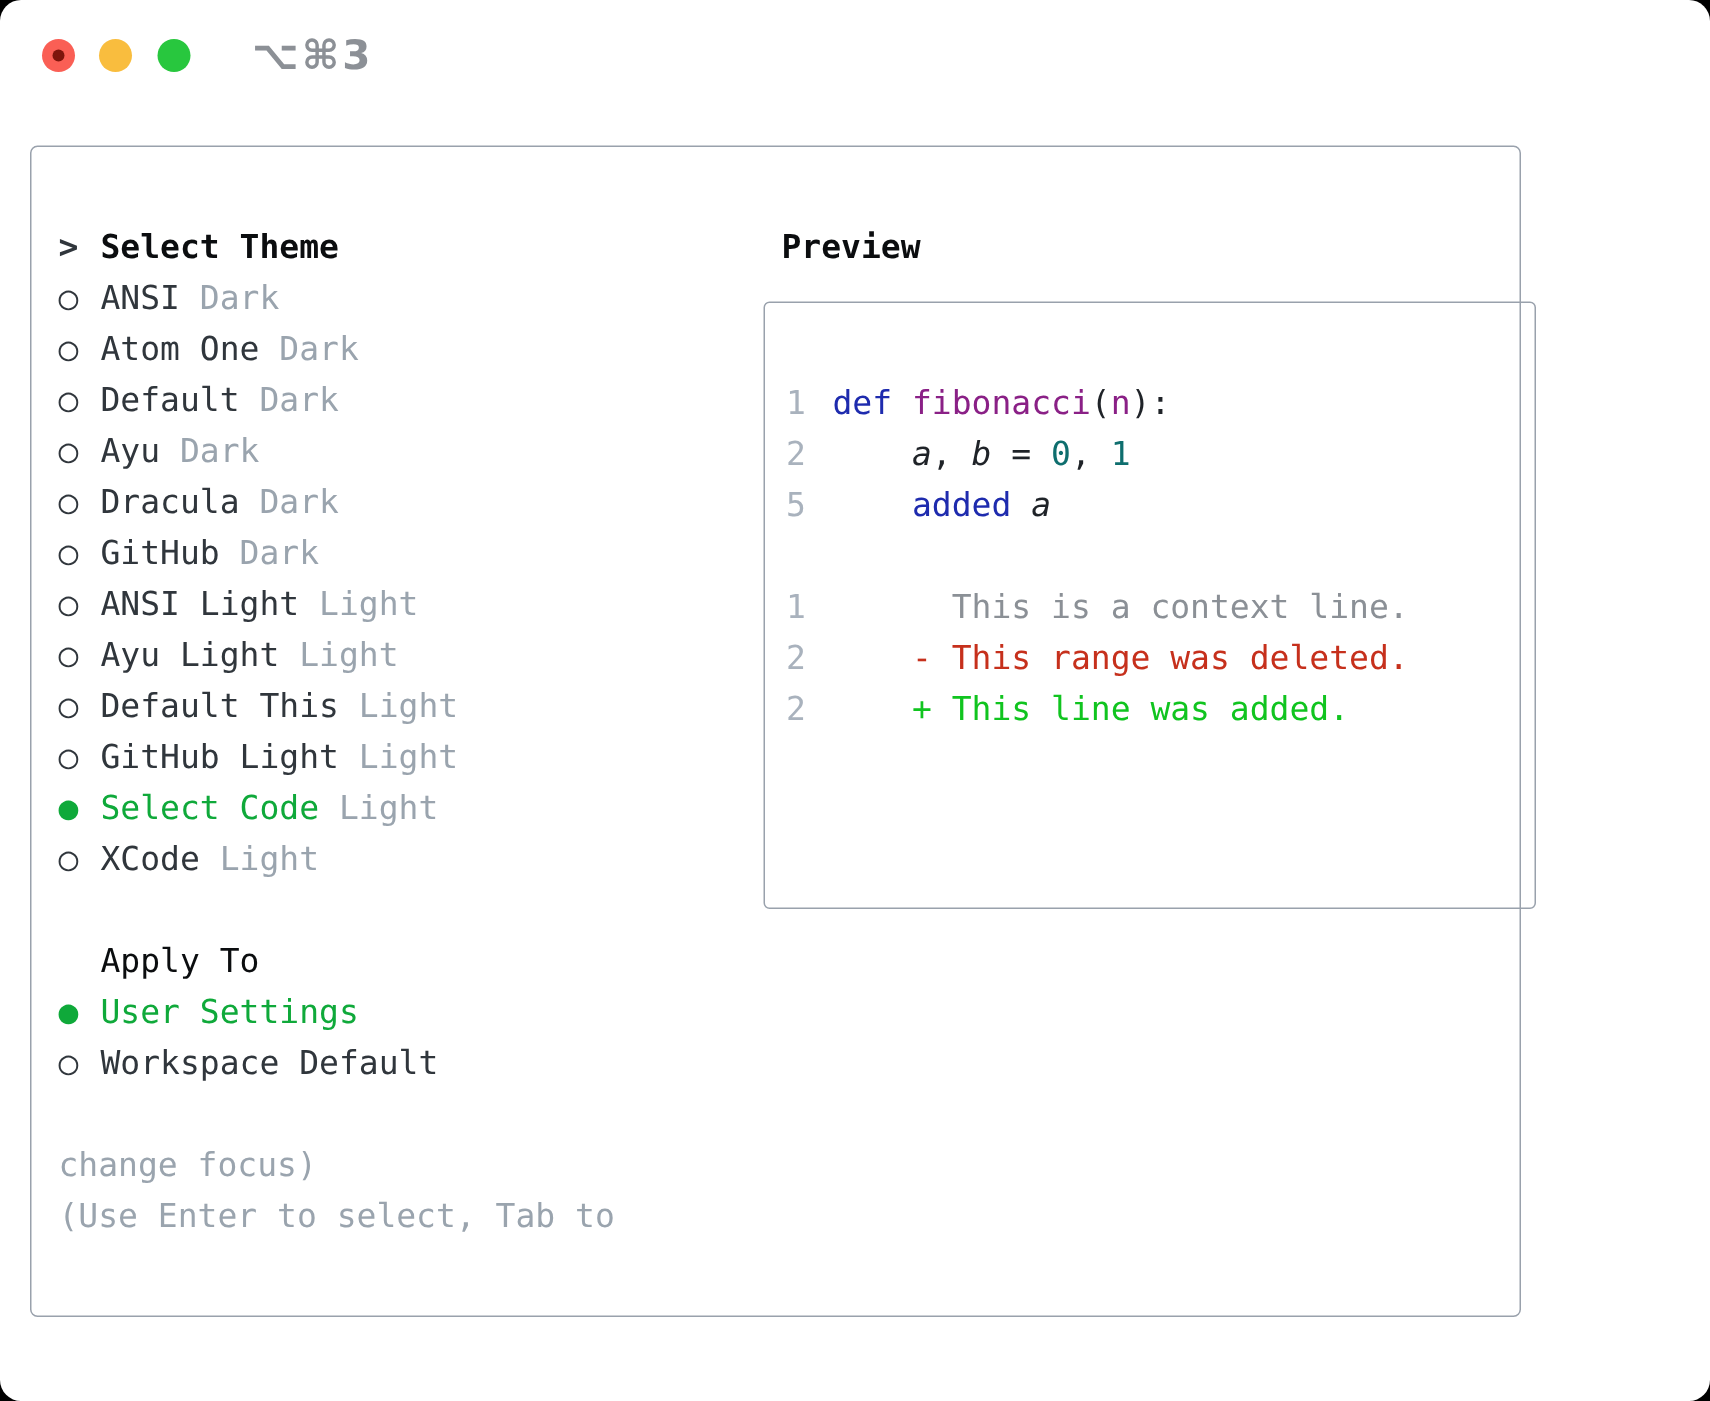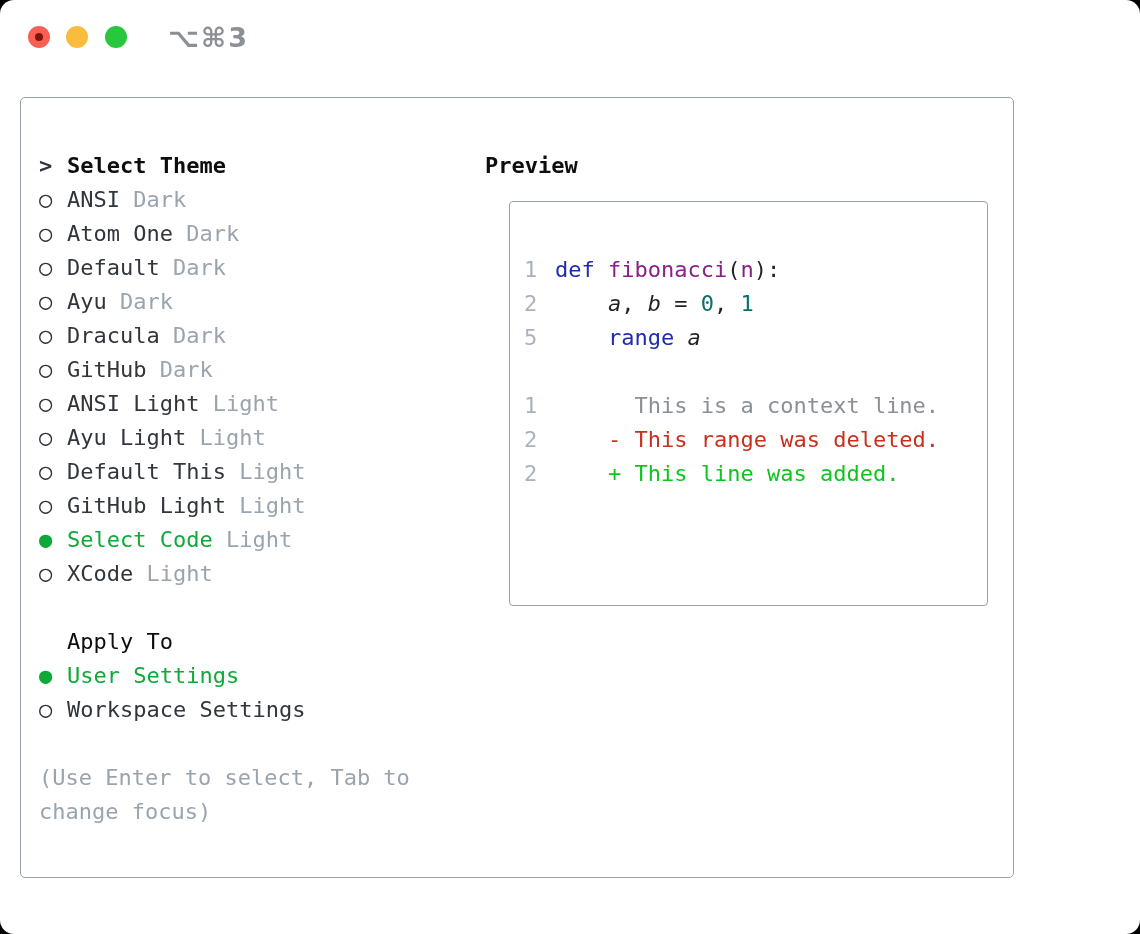--- a/index.html
+++ b/index.html
@@ -36,24 +36,24 @@
   .row{height:34px;line-height:34px;font-size:22px;white-space:pre;}
   .left-col{position:absolute;left:18px;top:51px;}
   .hdr{font-weight:bold;color:var(--heading);}
   .bullet{display:inline-block;width:28px;color:var(--text);}
   .opt .lbl{color:var(--text);}
   .opt .meta{color:var(--meta);}
   .opt.sel .bullet,.opt.sel .lbl{color:var(--green);}
   .apply-hdr{margin-top:34px;padding-left:28px;color:var(--heading);}
   .help{margin-top:34px;color:var(--help);}
   
-  .preview-hdr{position:absolute;left:464px;top:51px;}
+  .preview-hdr{position:absolute;left:500px;top:51px;}
   .preview-box{
     position:absolute;left:488px;top:103px;width:477px;height:403px;
-    border:1.5px solid var(--border);border-radius:4px;
+    border:1.5px solid var(--border);border-radius:4px;padding-left:36px;
   }
   .code{position:absolute;left:14px;top:51px;}
   .lnum{display:inline-block;width:31px;color:var(--lnum);}
   .tk-kwd{color:var(--kwd);}
   .tk-typ{color:var(--typ);}
   .tk-lit{color:var(--lit);}
   .tk-pln{color:var(--pln);}
   .tk-var{color:var(--pln);font-style:italic;}
   .tk-ctx{color:var(--ctx);text-align:right;}
   .tk-del{color:var(--del);}
@@ -86,36 +86,36 @@
           <div class="row opt"><span class="bullet">○</span><span class="lbl">Ayu Light</span><span class="meta"> Light</span></div>
           <div class="row opt"><span class="bullet">○</span><span class="lbl">Default This</span><span class="meta"> Light</span></div>
           <div class="row opt"><span class="bullet">○</span><span class="lbl">GitHub Light</span><span class="meta"> Light</span></div>
           <div class="row opt sel"><span class="bullet">●</span><span class="lbl">Select Code</span><span class="meta"> Light</span></div>
           <div class="row opt"><span class="bullet">○</span><span class="lbl">XCode</span><span class="meta"> Light</span></div>
         </div>
 
       <div class="row apply-hdr">Apply To</div>
       <div id="apply-list">
           <div class="row opt sel"><span class="bullet">●</span><span class="lbl">User Settings</span></div>
-          <div class="row opt"><span class="bullet">○</span><span class="lbl">Workspace Settings</span></div>
+          <div class="row opt"><span class="bullet">○</span><span class="lbl">Workspace Default</span></div>
         </div>
 
       <div class="help">
+        <div class="row">change focus)</div>
         <div class="row">(Use Enter to select, Tab to</div>
-        <div class="row">change focus)</div>
       </div>
     </div>
 
     <div class="row hdr preview-hdr">Preview</div>
 
     <div class="preview-box">
       <div class="code" id="code-lines">
           <div class="row"><span class="lnum">1</span><span class="tk-kwd">def</span><span class="tk-pln"> </span><span class="tk-typ">fibonacci</span><span class="tk-pln">(</span><span class="tk-typ">n</span><span class="tk-pln">):</span></div>
           <div class="row"><span class="lnum">2</span><span class="tk-pln">    </span><span class="tk-var">a</span><span class="tk-pln">, </span><span class="tk-var">b</span><span class="tk-pln"> = </span><span class="tk-lit">0</span><span class="tk-pln">, </span><span class="tk-lit">1</span></div>
-          <div class="row"><span class="lnum">5</span><span class="tk-pln">    </span><span class="tk-kwd">range</span><span class="tk-pln"> </span><span class="tk-var">a</span></div>
+          <div class="row"><span class="lnum">5</span><span class="tk-pln">    </span><span class="tk-kwd">added</span><span class="tk-pln"> </span><span class="tk-var">a</span></div>
           <div class="row"><span class="lnum"></span></div>
           <div class="row"><span class="lnum">1</span><span class="tk-ctx">      This is a context line.</span></div>
           <div class="row"><span class="lnum">2</span><span class="tk-del">    - This range was deleted.</span></div>
           <div class="row"><span class="lnum">2</span><span class="tk-add">    + This line was added.</span></div>
         </div>
     </div>
 
   </div>
 </div>
 

